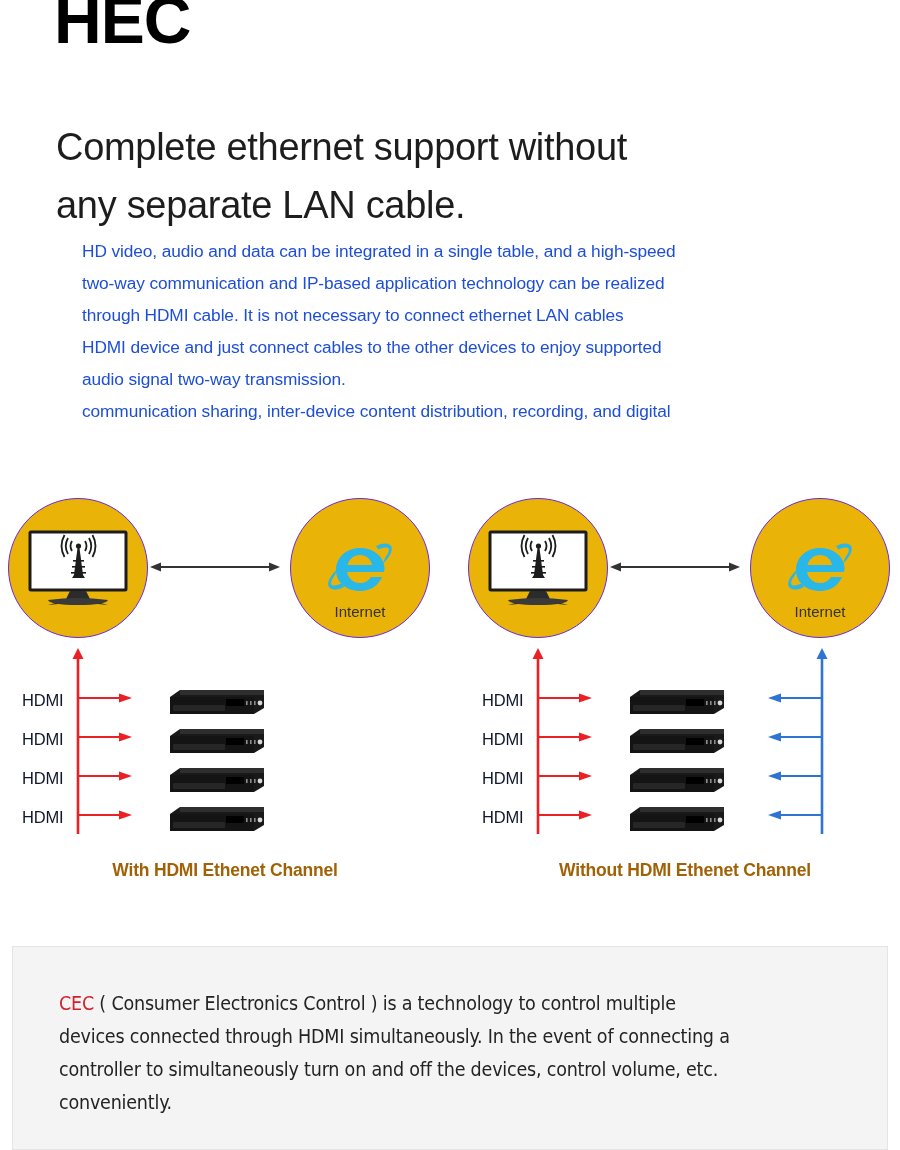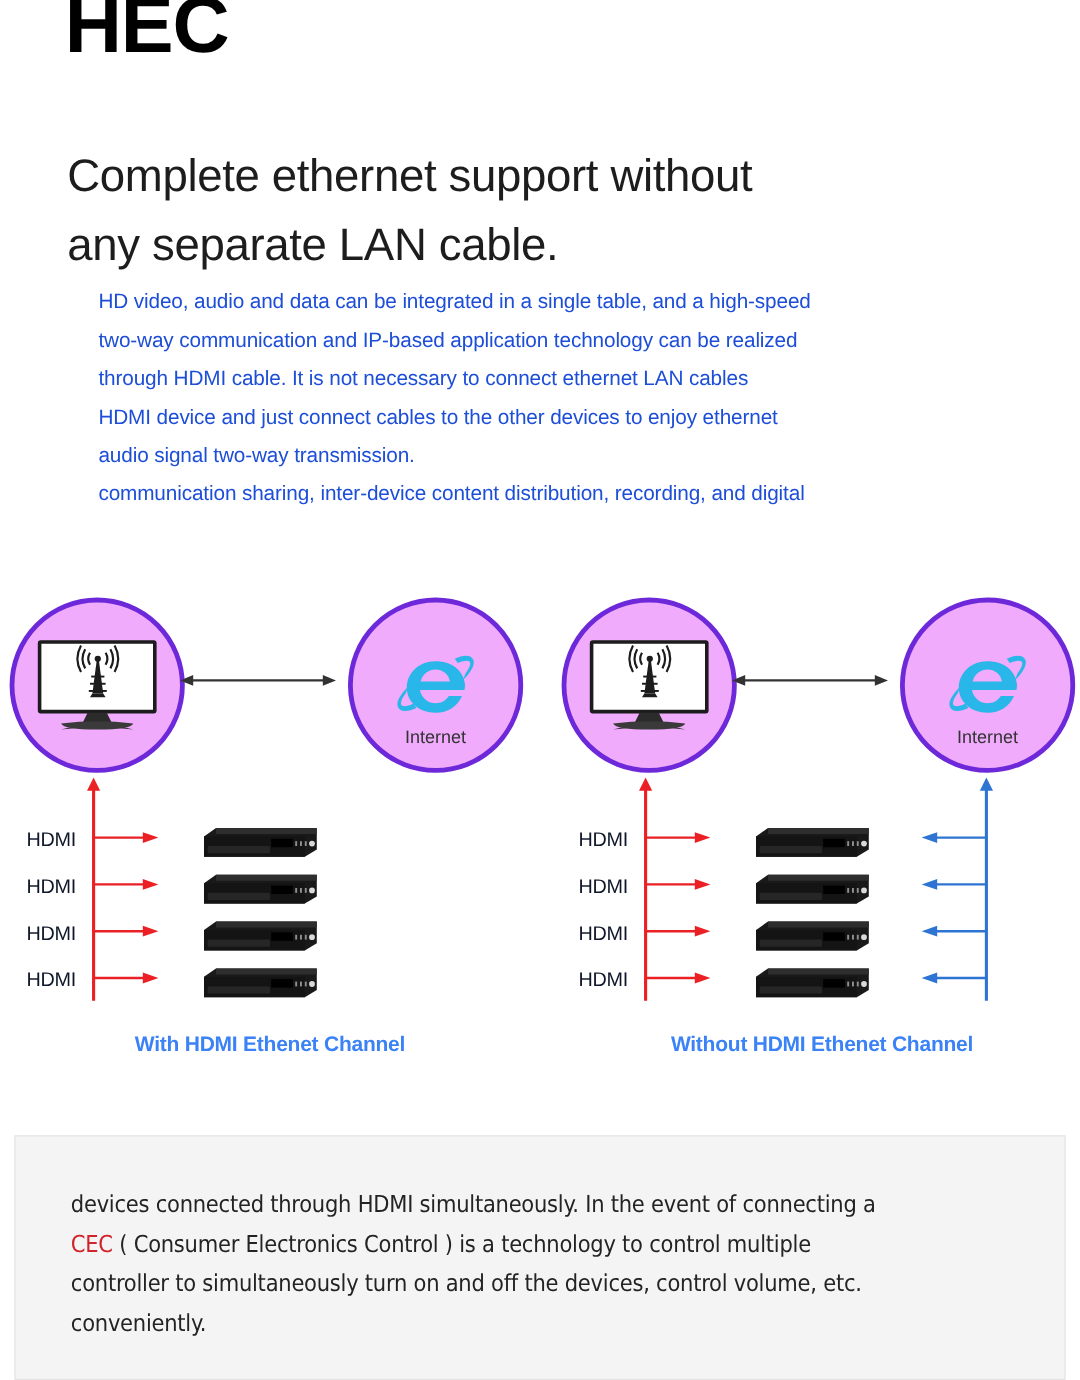--- a/index.html
+++ b/index.html
@@ -75,22 +75,22 @@
   }
   .panel { position: absolute; top: 0; width: 450px; height: 420px; }
   .panel.left  { left: 0px; }
   .panel.right { left: 460px; }
 
   .circle {
     position: absolute;
     width: 138px;
     height: 138px;
     border-radius: 50%;
-    border: 4px solid #6d28d9;
-    background: #f0abfc;
+    border: 1px solid #6d28d9;
+    background: #eab308;
     top: 10px;
   }
   .circle.tv   { left: 8px; }
   .circle.net  { left: 290px; }
 
   .tv-art {
     position: absolute;
     left: 50%;
     top: 50%;
     transform: translate(-50%, -50%);
@@ -139,21 +139,21 @@
   }
 
   .caption {
     position: absolute;
     top: 372px;
     left: 0;
     width: 450px;
     text-align: center;
     font-size: 17.5px;
     font-weight: bold;
-    color: #3b82f6;
+    color: #a16207;
     letter-spacing: -0.2px;
   }
 
   
   .cec-box {
     position: absolute;
     left: 12px;
     top: 946px;
     width: 876px;
     height: 204px;
@@ -183,21 +183,21 @@
   <div class="hero-title">HEC</div>
   <div class="hero-head">
     <div>Complete ethernet support without</div>
     <div>any separate LAN cable.</div>
   </div>
 
   <div class="body-copy">
     <div>HD video, audio and data can be integrated in a single table, and a high-speed</div>
     <div>two-way communication and IP-based application technology can be realized</div>
     <div>through HDMI cable. It is not necessary to connect ethernet LAN cables</div>
-    <div>HDMI device and just connect cables to the other devices to enjoy ethernet</div>
+    <div>HDMI device and just connect cables to the other devices to enjoy supported</div>
     <div>audio signal two-way transmission.</div>
     <div>communication sharing, inter-device content distribution, recording, and digital</div>
   </div>
 
   <div class="diagram">
 
     <div class="panel left">
 
       <div class="circle tv">
         <svg class="tv-art" width="104" height="78" viewBox="0 0 104 78">
@@ -445,20 +445,20 @@
           <circle cx="92" cy="16" r="2.4" fill="#d9d9d9"></circle>
         </svg>
       </div>
 
       <div class="caption">Without HDMI Ethenet Channel</div>
     </div>
   </div>
 
   <div class="cec-box">
     <div class="cec-text">
+      <div><span class="cec-acronym">CEC</span><span> ( Consumer Electronics Control ) is a technology to control multiple</span></div>
       <div>devices connected through HDMI simultaneously. In the event of connecting a</div>
-      <div><span class="cec-acronym">CEC</span><span> ( Consumer Electronics Control ) is a technology to control multiple</span></div>
       <div>controller to simultaneously turn on and off the devices, control volume, etc.</div>
       <div>conveniently.</div>
     </div>
   </div>
 
 </div>
 
 </body></html>

